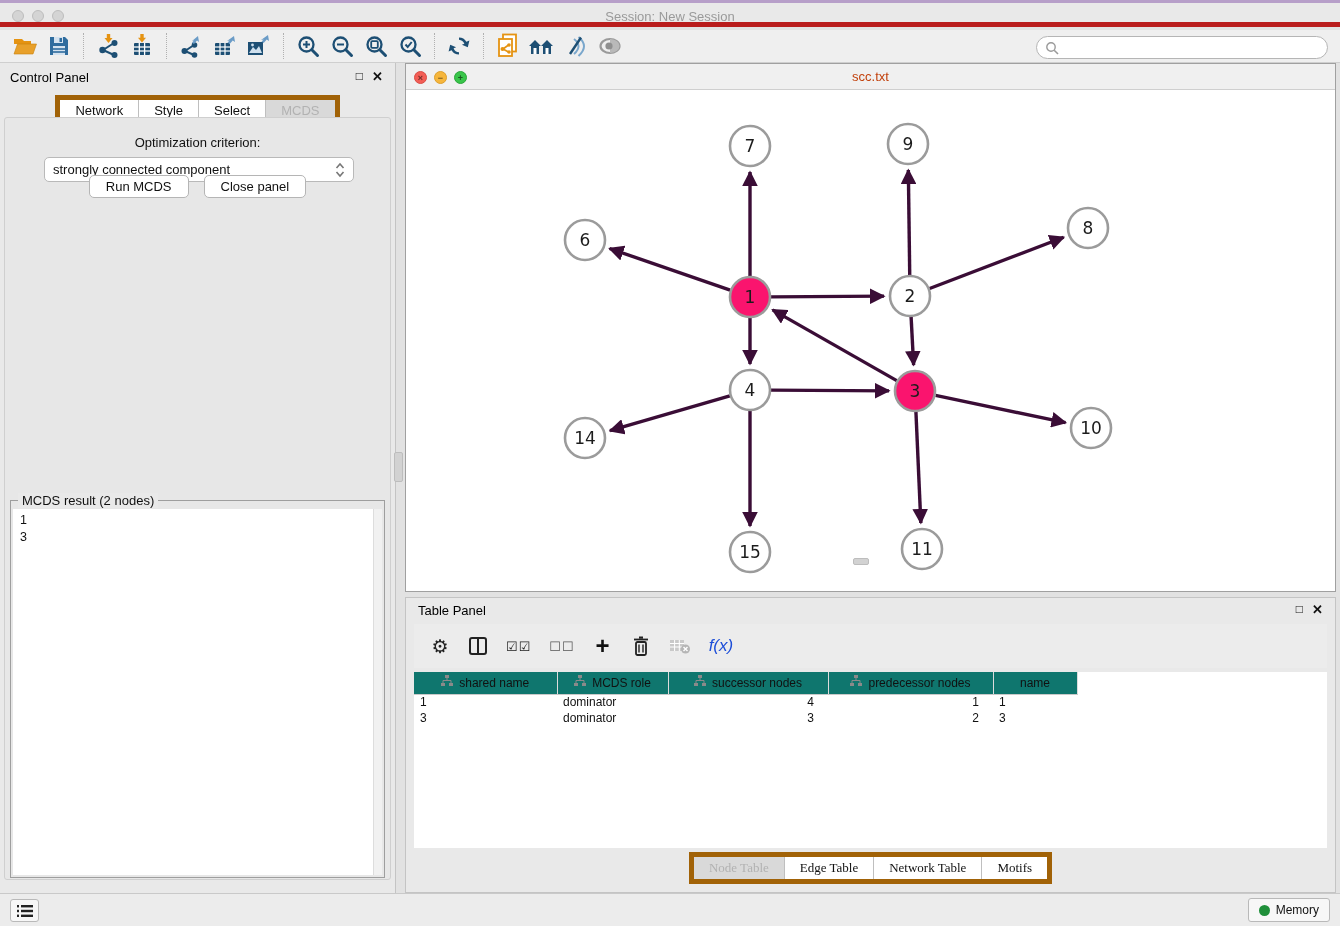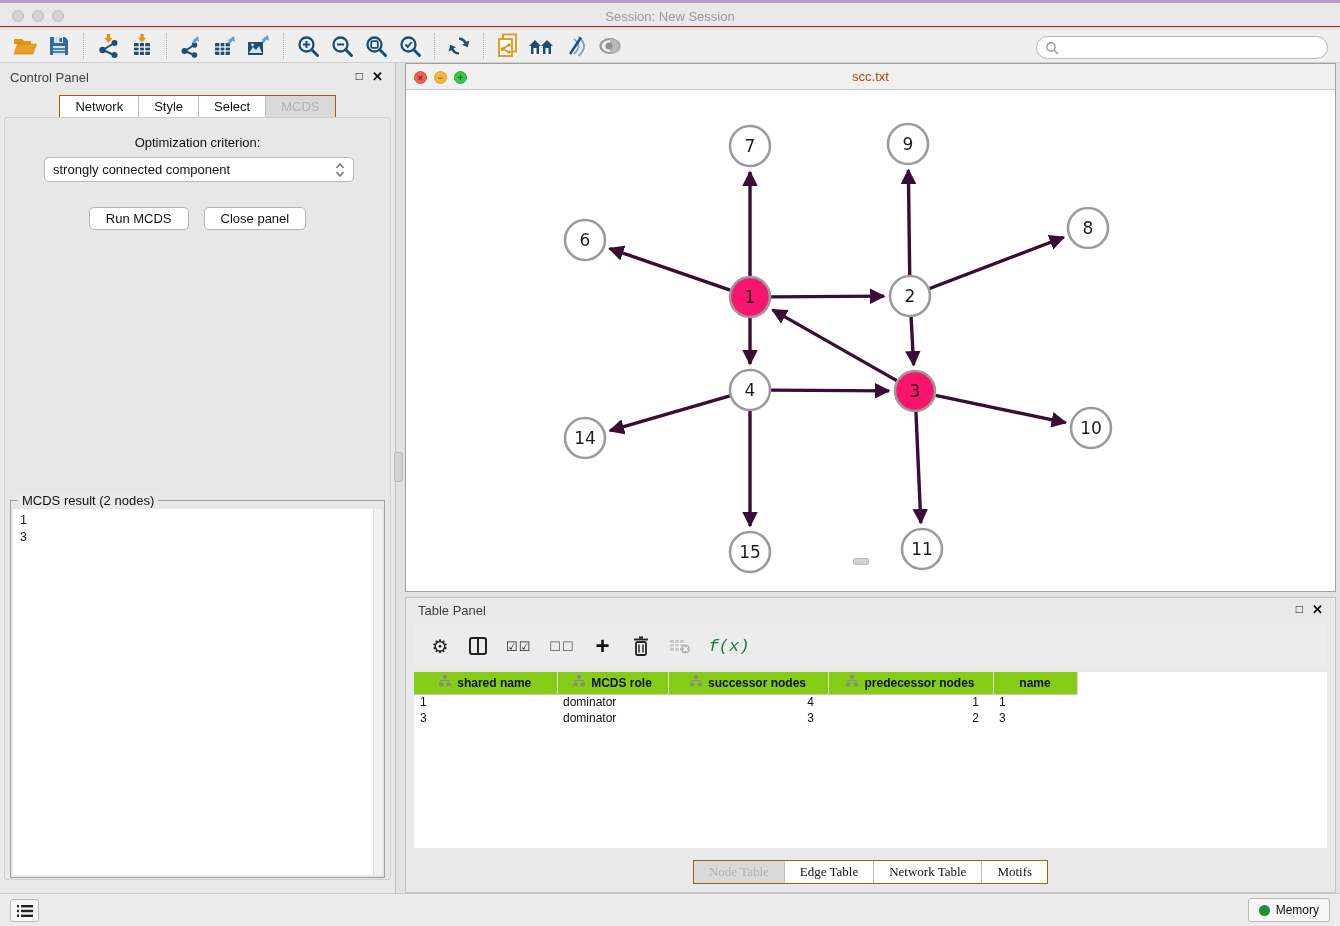--- a/index.html
+++ b/index.html
@@ -1,46 +1,46 @@
 <!DOCTYPE html>
 <html><head>
 <meta charset="utf-8">
 <style>
   * { box-sizing: border-box; margin: 0; padding: 0; }
   html,body { width:1340px; height:926px; overflow:hidden; }
   body { font-family:"Liberation Sans",sans-serif; background:#e2e2e2; position:relative; font-size:13px; color:#111; }
   .abs { position:absolute; }
 
   
-  #titlebar { left:0; top:0; width:1340px; height:27px; background:#e9e9e9; border-top:3px solid #b79fc9; border-bottom:1px solid #b91c1c; }
+  #titlebar { left:0; top:0; width:1340px; height:27px; background:#e9e9e9; border-top:3px solid #b79fc9; border-bottom:5px solid #b91c1c; }
   .tl-dot { width:12px; height:12px; border-radius:50%; background:#d4d4d4; border:1px solid #bdbdbd; display:inline-block; }
   #tl-group { left:12px; top:7px; display:flex; gap:8px; }
   #main-title { width:100%; text-align:center; top:6px; color:#9a9a9a; font-size:13px; }
 
   
   #toolbar { left:0; top:30px; width:1340px; height:33px; background:#efefef; border-bottom:1px solid #cfcfcf; display:flex; align-items:center; padding-left:8px; }
   .tbtn { width:34px; height:30px; display:flex; align-items:center; justify-content:center; }
   .tsep { width:1px; height:26px; border-left:1px dotted #b0b0b0; margin:0 7px; }
   #search-wrap { position:absolute; right:12px; top:36px; width:292px; height:23px; background:#fff; border:1px solid #b5b5b5; border-radius:12px; display:flex; align-items:center; padding-left:8px; }
   #search-wrap input { border:none; outline:none; flex:1; height:18px; font-size:12px; background:transparent; }
 
   
   #control-panel { left:0; top:63px; width:396px; height:830px; background:#e9e9e9; border-right:1px solid #c4c4c4; }
-  .panel-head { font-size:13px; color:#404040; }
+  .panel-head { font-size:13px; color:#000000; }
   .float-icon { font-size:12px; color:#111; font-weight:bold; }
   .close-icon { font-size:13px; color:#111; font-weight:bold; }
-  .tabbar { display:flex; border:1px solid #a16207; border-radius:0; overflow:hidden; background:#fff; width:max-content; }
+  .tabbar { display:flex; border:5px solid #a16207; border-radius:0; overflow:hidden; background:#fff; width:max-content; }
   .tab { padding:3px 15px; font-size:13px; background:#fff; color:#111; border-left:1px solid #bfbfbf; cursor:default; white-space:nowrap; }
   .tab:first-child { border-left:none; }
   .tab.active { background:#d9d9d9; color:#b2b2b2; }
   #cp-content { left:4px; top:54px; right:4px; bottom:13px; background:#e7e7e7; border:1px solid #cfcfcf; border-radius:3px; }
   #opt-label { width:100%; text-align:center; top:72px; font-size:13px; }
   #dropdown { left:44px; top:94px; width:310px; height:25px; background:#fff; border:1px solid #b9b9b9; border-radius:5px; display:flex; align-items:center; padding:0 8px; }
   #dropdown .dd-text { flex:1; font-size:13px; }
-  #btn-row { top:144px; width:100%; display:flex; justify-content:center; gap:15px; }
+  #btn-row { top:112px; width:100%; display:flex; justify-content:center; gap:15px; }
   .btn { background:#fff; border:1px solid #b5b5b5; border-radius:5px; padding:3px 16px; font-size:13px; color:#111; }
   
   #result-group { left:10px; right:10px; top:430px; bottom:15px;padding-left:36px; }
   #result-border { position:absolute; left:0; right:0; top:7px; bottom:0; border:1px solid #9e9e9e; }
   #result-title { position:absolute; left:8px; top:0; background:#e9e9e9; padding:0 4px; font-size:13px; }
   #result-box { position:absolute; left:3px; right:3px; top:16px; bottom:3px; background:#fff; }
   #result-scroll { position:absolute; right:0; top:0; bottom:0; width:9px; background:#f1f1f1; border-left:1px solid #ddd; }
   #result-text { padding:3px 7px; font-size:12.5px; line-height:17px; white-space:pre; }
 
   
@@ -53,24 +53,24 @@
   .nwdot.green { background:#39c54a; border:1px solid #2aa63a; }
   #nw-title { width:100%; text-align:center; top:5px; font-size:13px; color:#c2410c; }
   #graph-area { left:0; top:26px; }
   #nw-grip { left:447px; top:494px; width:16px; height:7px; background:#d2d2d2; border:1px solid #bdbdbd; border-radius:2px; }
   #v-splitter { left:394px; top:452px; width:9px; height:30px; background:#d2d2d2; border:1px solid #bdbdbd; border-radius:2px; }
 
   
   #table-panel { left:405px; top:597px; width:931px; height:296px; background:#e9e9e9; border:1px solid #c4c4c4; }
   #tp-toolbar { left:8px; top:26px; right:8px; height:44px; background:#ececec; display:flex; align-items:center; gap:18px; padding-left:16px; }
   .tp-ic { display:flex; align-items:center; justify-content:center; min-width:20px; }
-  .fx { font-family:Liberation Mono, monospace; font-style:italic; color:#15803d; font-size:17px; }
+  .fx { font-family:Liberation Sans, sans-serif; font-style:italic; color:#1d4ed8; font-size:17px; }
   #tp-table { left:8px; top:74px; right:8px; height:176px; background:#fff; overflow:hidden; }
   table { border-collapse:collapse; font-size:12px; }
-  th { background:#84cc16; border-right:1px solid #dcdcdc; border-bottom:1px solid #c9c9c9; font-weight:bold; height:22px; padding:0 6px; white-space:nowrap; }
+  th { background:#0f766e; border-right:1px solid #dcdcdc; border-bottom:1px solid #c9c9c9; font-weight:normal; height:22px; padding:0 6px; white-space:nowrap; }
   th .hwrap { display:flex; align-items:center; justify-content:center; gap:6px; }
   td { height:16px; padding:0 6px; white-space:nowrap; }
   td.l { text-align:left; } td.r { text-align:right; padding-right:14px; }
   #tp-tabs { bottom:8px; width:100%; display:flex; justify-content:center;font-family:Liberation Serif, serif; }
 
   
   #status-bar { left:0; top:893px; width:1340px; height:33px; background:#ececec; border-top:1px solid #c9c9c9; }
   #list-btn { left:10px; top:5px; width:29px; height:23px; background:#f7f7f7; border:1px solid #b9b9b9; border-radius:3px; display:flex; align-items:center; justify-content:center; }
   #memory-btn { right:10px; top:4px; height:24px; background:#f7f7f7; border:1px solid #b9b9b9; border-radius:3px; display:flex; align-items:center; gap:6px; padding:8px 10px; font-size:12px; }
   #memory-dot { width:11px; height:11px; border-radius:50%; background:#1f8f3a; }

